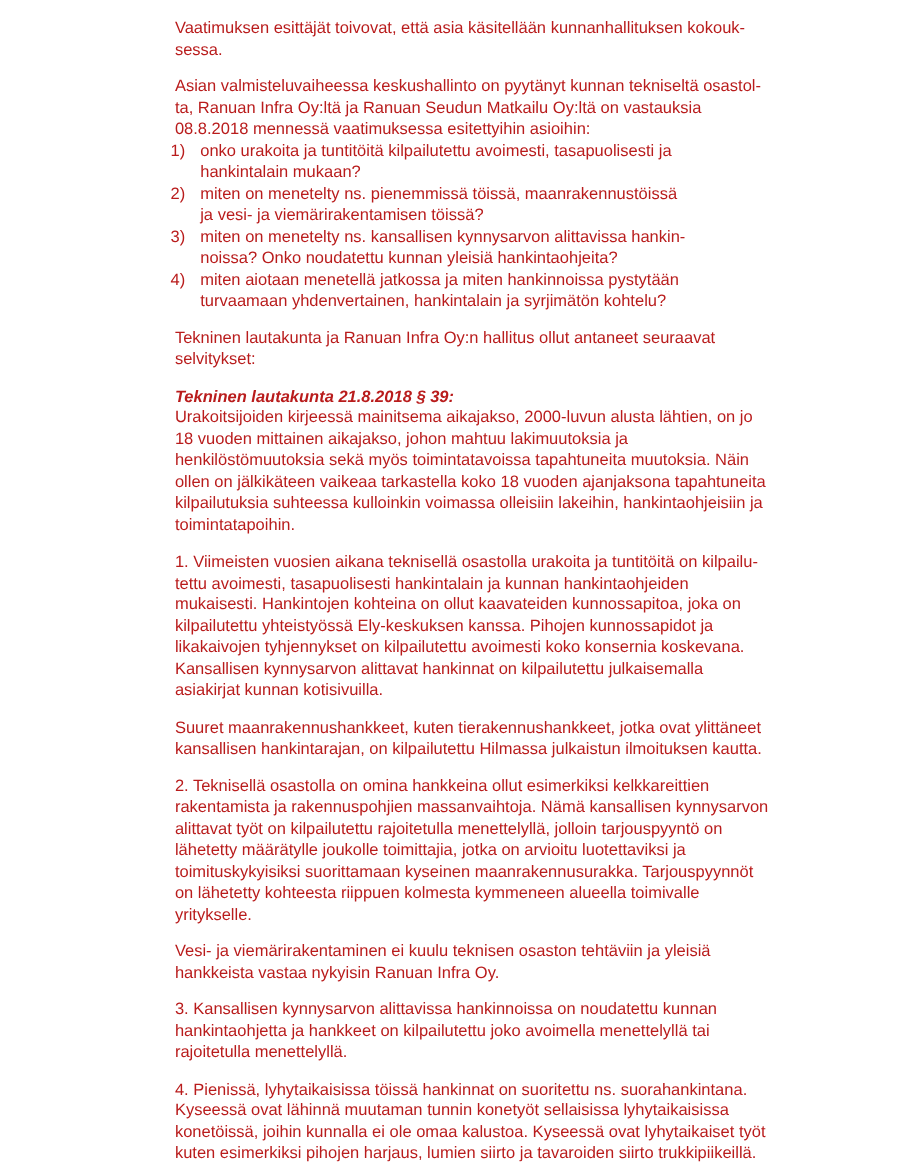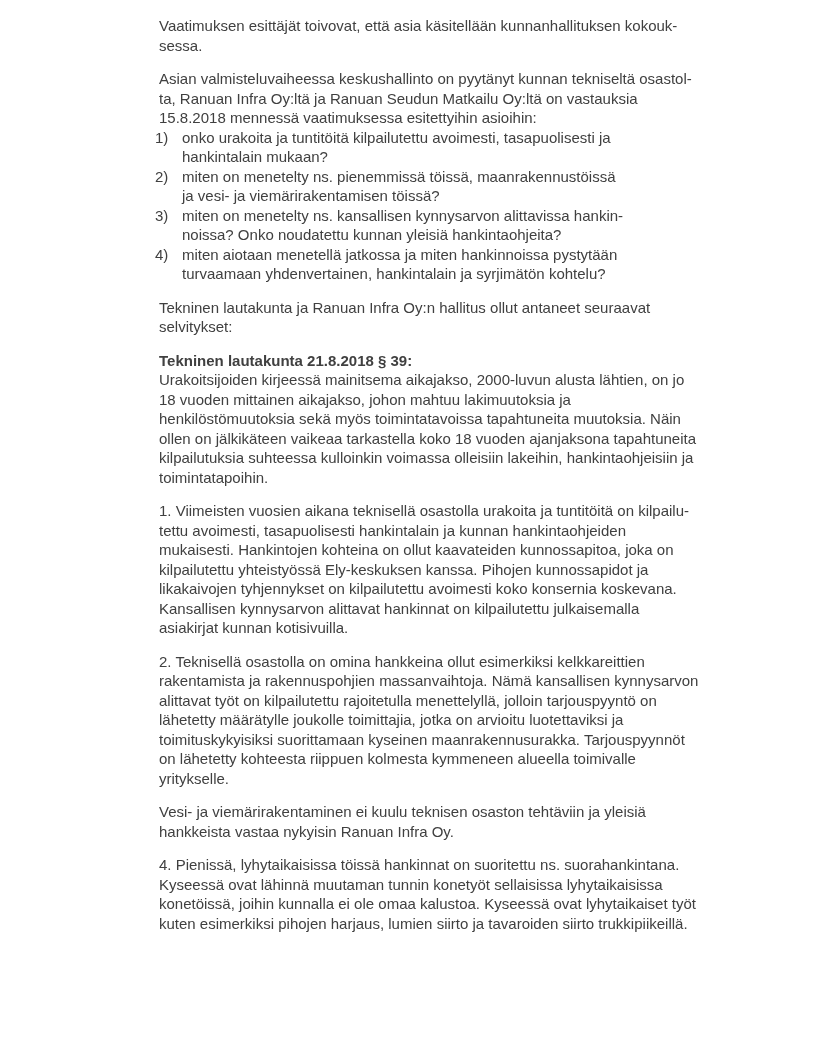--- a/index.html
+++ b/index.html
@@ -11,34 +11,35 @@
     width: 816px;
     height: 1056px;
     overflow: hidden;
     font-family: "Liberation Sans", "DejaVu Sans", sans-serif;
   }
   .page {
     box-sizing: border-box;
     width: 816px;
     height: 1056px;
     padding: 16px 56px 0 159px;
-    color: #404040;
+    color: #b91c1c;
     font-size: 15px;
     line-height: 19.5px;
   }
   .para {
     margin: 0 0 14px 0;
     white-space: pre-line;
   }
   .para.tight {
     margin-bottom: 0;
   }
   .heading {
     margin: 0;
     font-weight: bold;
+    font-style: italic;
     white-space: pre-line;
   }
   .qlist {
     margin: 0 0 14px 0;
   }
   .qitem {
     display: flex;
     margin-left: -4px;
   }
   .qnum {
@@ -53,21 +54,21 @@
 </head>
 <body>
 
 <div class="page">
 
   <p class="para">Vaatimuksen esittäjät toivovat, että asia käsitellään kunnanhallituksen kokouk-
 sessa.</p>
 
   <p class="para tight">Asian valmisteluvaiheessa keskushallinto on pyytänyt kunnan tekniseltä osastol-
 ta, Ranuan Infra Oy:ltä ja Ranuan Seudun Matkailu Oy:ltä on vastauksia
-15.8.2018 mennessä vaatimuksessa esitettyihin asioihin:</p>
+08.8.2018 mennessä vaatimuksessa esitettyihin asioihin:</p>
 
   <div class="qlist">
     <div class="qitem">
       <span class="qnum">1)</span>
       <span class="qtext">onko urakoita ja tuntitöitä kilpailutettu avoimesti, tasapuolisesti ja
 hankintalain mukaan?</span>
     </div>
     <div class="qitem">
       <span class="qnum">2)</span>
       <span class="qtext">miten on menetelty ns. pienemmissä töissä, maanrakennustöissä
@@ -98,31 +99,36 @@
 toimintatapoihin.</p>
 
   <p class="para">1. Viimeisten vuosien aikana teknisellä osastolla urakoita ja tuntitöitä on kilpailu-
 tettu avoimesti, tasapuolisesti hankintalain ja kunnan hankintaohjeiden
 mukaisesti. Hankintojen kohteina on ollut kaavateiden kunnossapitoa, joka on
 kilpailutettu yhteistyössä Ely-keskuksen kanssa. Pihojen kunnossapidot ja
 likakaivojen tyhjennykset on kilpailutettu avoimesti koko konsernia koskevana.
 Kansallisen kynnysarvon alittavat hankinnat on kilpailutettu julkaisemalla
 asiakirjat kunnan kotisivuilla.</p>
 
+  <p class="para">Suuret maanrakennushankkeet, kuten tierakennushankkeet, jotka ovat ylittäneet
+kansallisen hankintarajan, on kilpailutettu Hilmassa julkaistun ilmoituksen kautta.</p>
 
   <p class="para">2. Teknisellä osastolla on omina hankkeina ollut esimerkiksi kelkkareittien
 rakentamista ja rakennuspohjien massanvaihtoja. Nämä kansallisen kynnysarvon
 alittavat työt on kilpailutettu rajoitetulla menettelyllä, jolloin tarjouspyyntö on
 lähetetty määrätylle joukolle toimittajia, jotka on arvioitu luotettaviksi ja
 toimituskykyisiksi suorittamaan kyseinen maanrakennusurakka. Tarjouspyynnöt
 on lähetetty kohteesta riippuen kolmesta kymmeneen alueella toimivalle
 yritykselle.</p>
 
   <p class="para">Vesi- ja viemärirakentaminen ei kuulu teknisen osaston tehtäviin ja yleisiä
 hankkeista vastaa nykyisin Ranuan Infra Oy.</p>
 
+  <p class="para">3. Kansallisen kynnysarvon alittavissa hankinnoissa on noudatettu kunnan
+hankintaohjetta ja hankkeet on kilpailutettu joko avoimella menettelyllä tai
+rajoitetulla menettelyllä.</p>
 
   <p class="para">4. Pienissä, lyhytaikaisissa töissä hankinnat on suoritettu ns. suorahankintana.
 Kyseessä ovat lähinnä muutaman tunnin konetyöt sellaisissa lyhytaikaisissa
 konetöissä, joihin kunnalla ei ole omaa kalustoa. Kyseessä ovat lyhytaikaiset työt
 kuten esimerkiksi pihojen harjaus, lumien siirto ja tavaroiden siirto trukkipiikeillä.</p>
 
 </div>
 
 </body></html>

